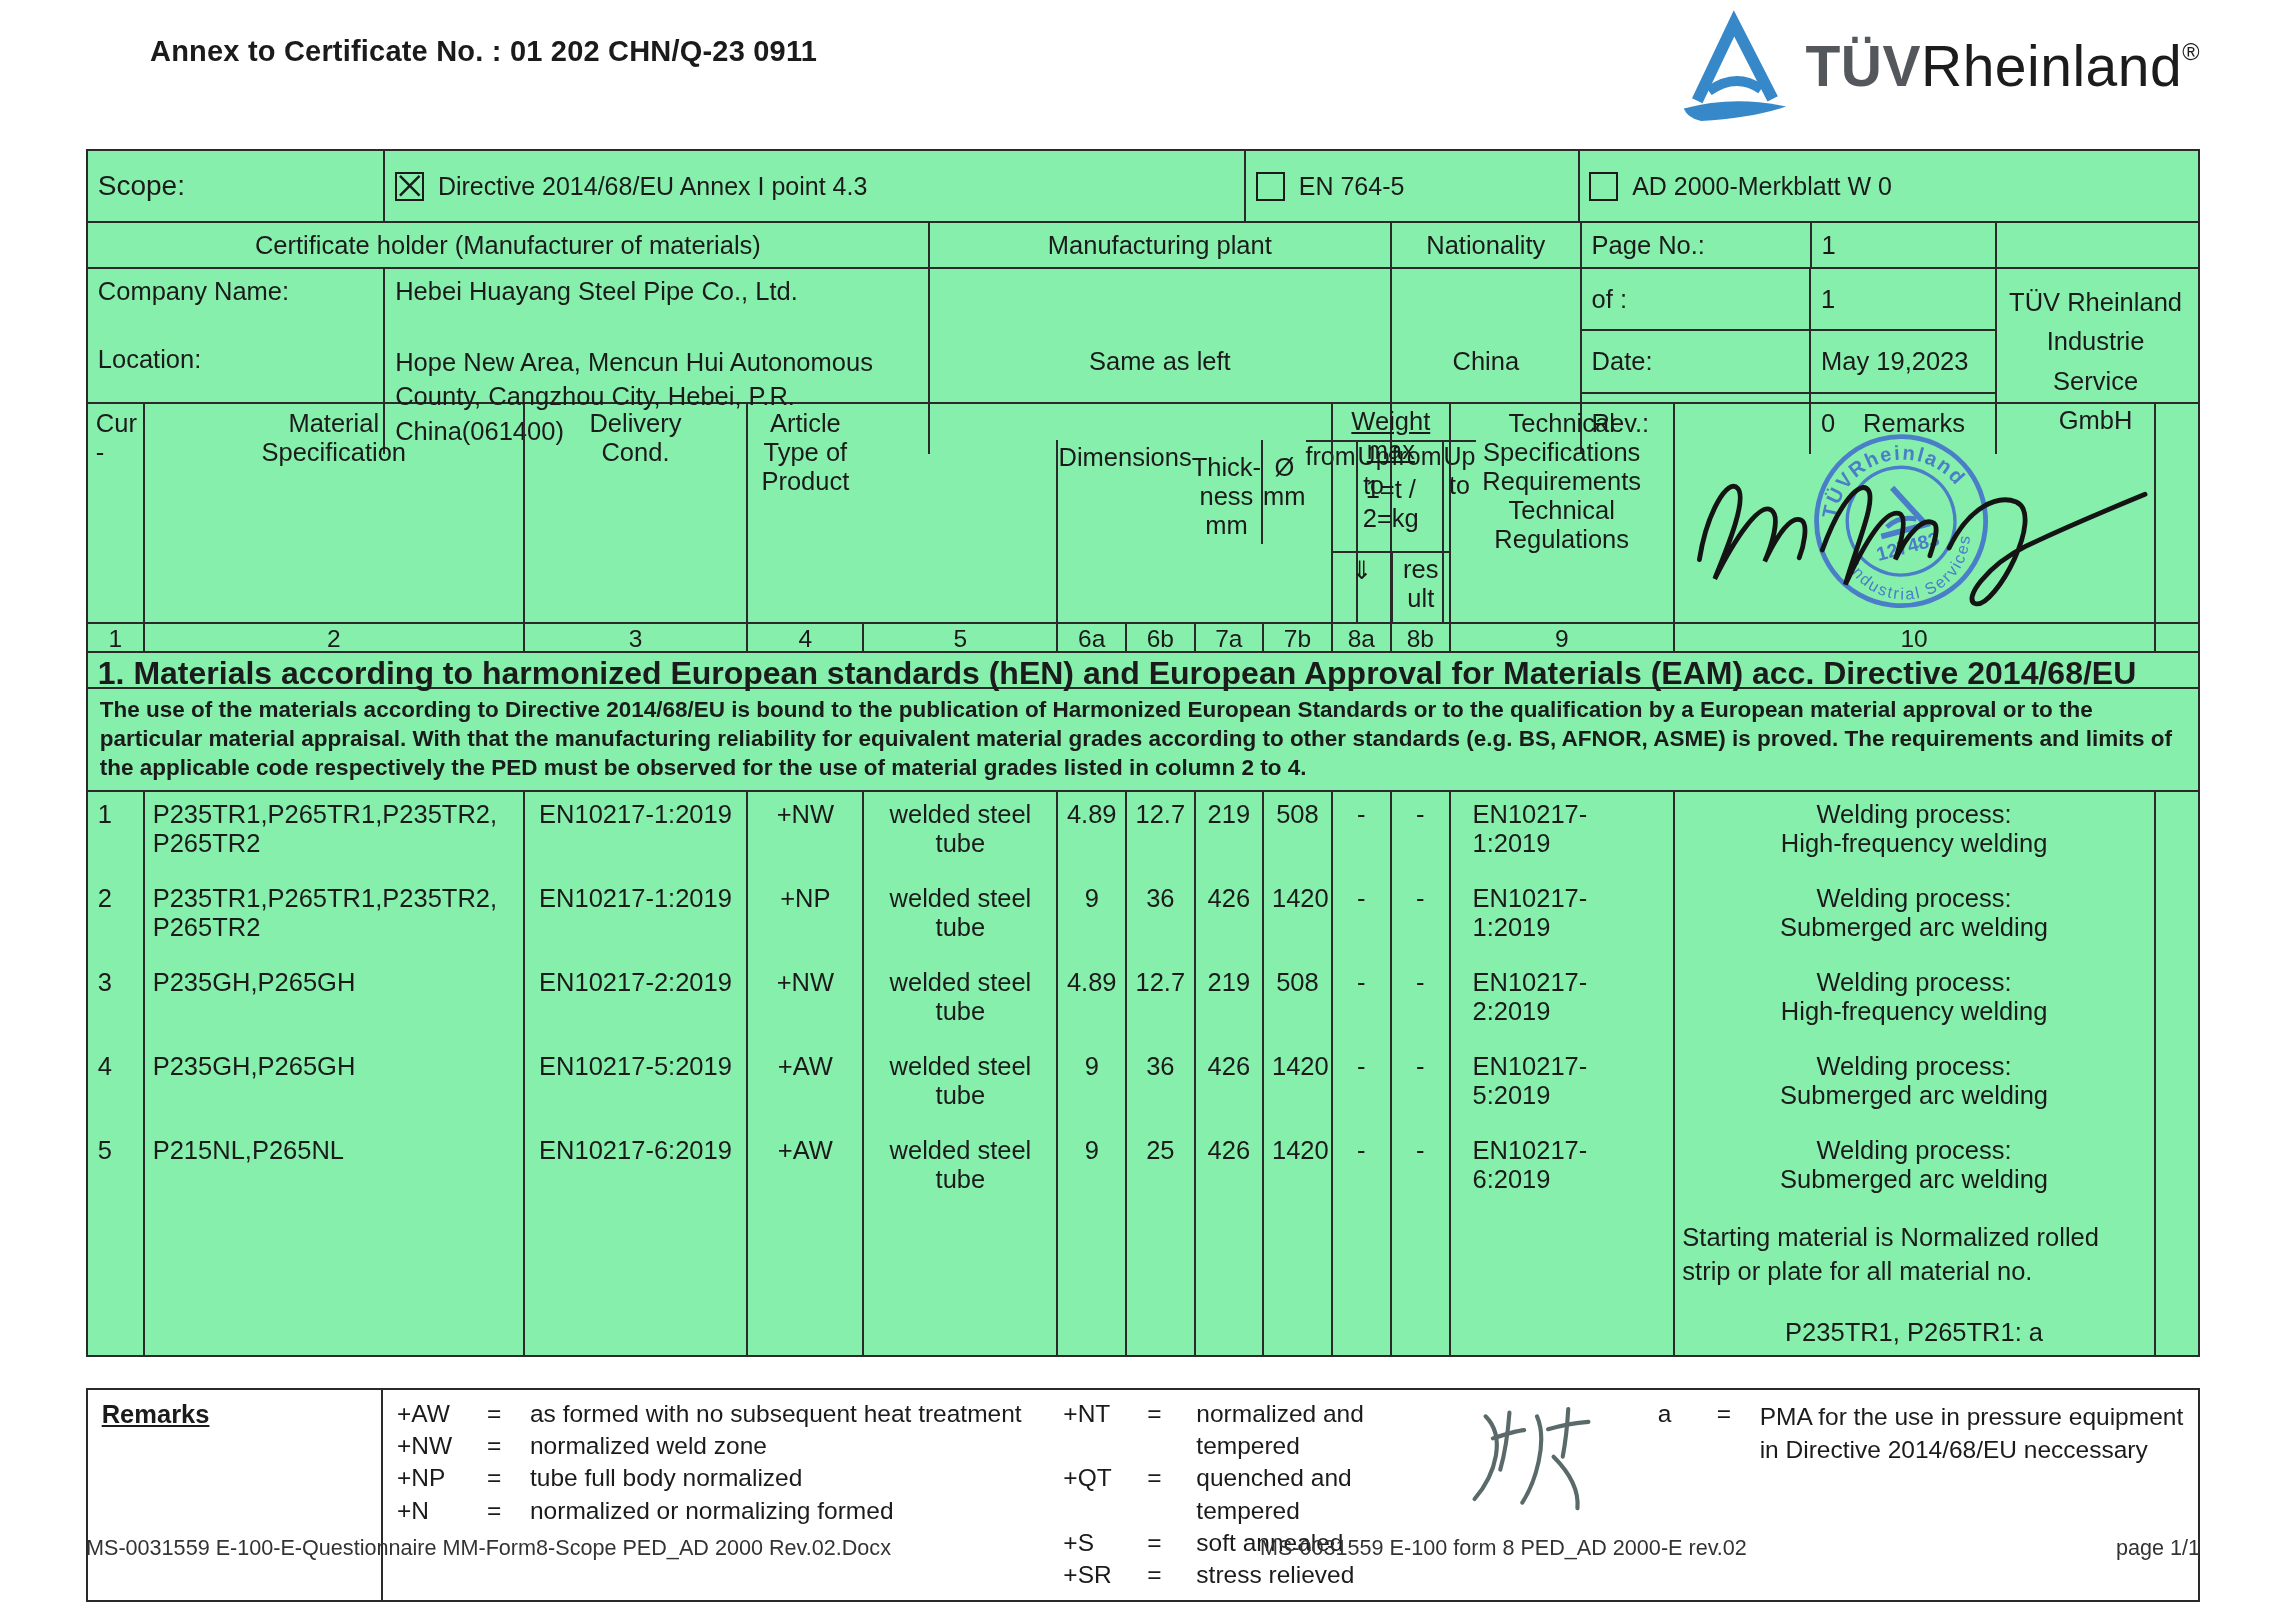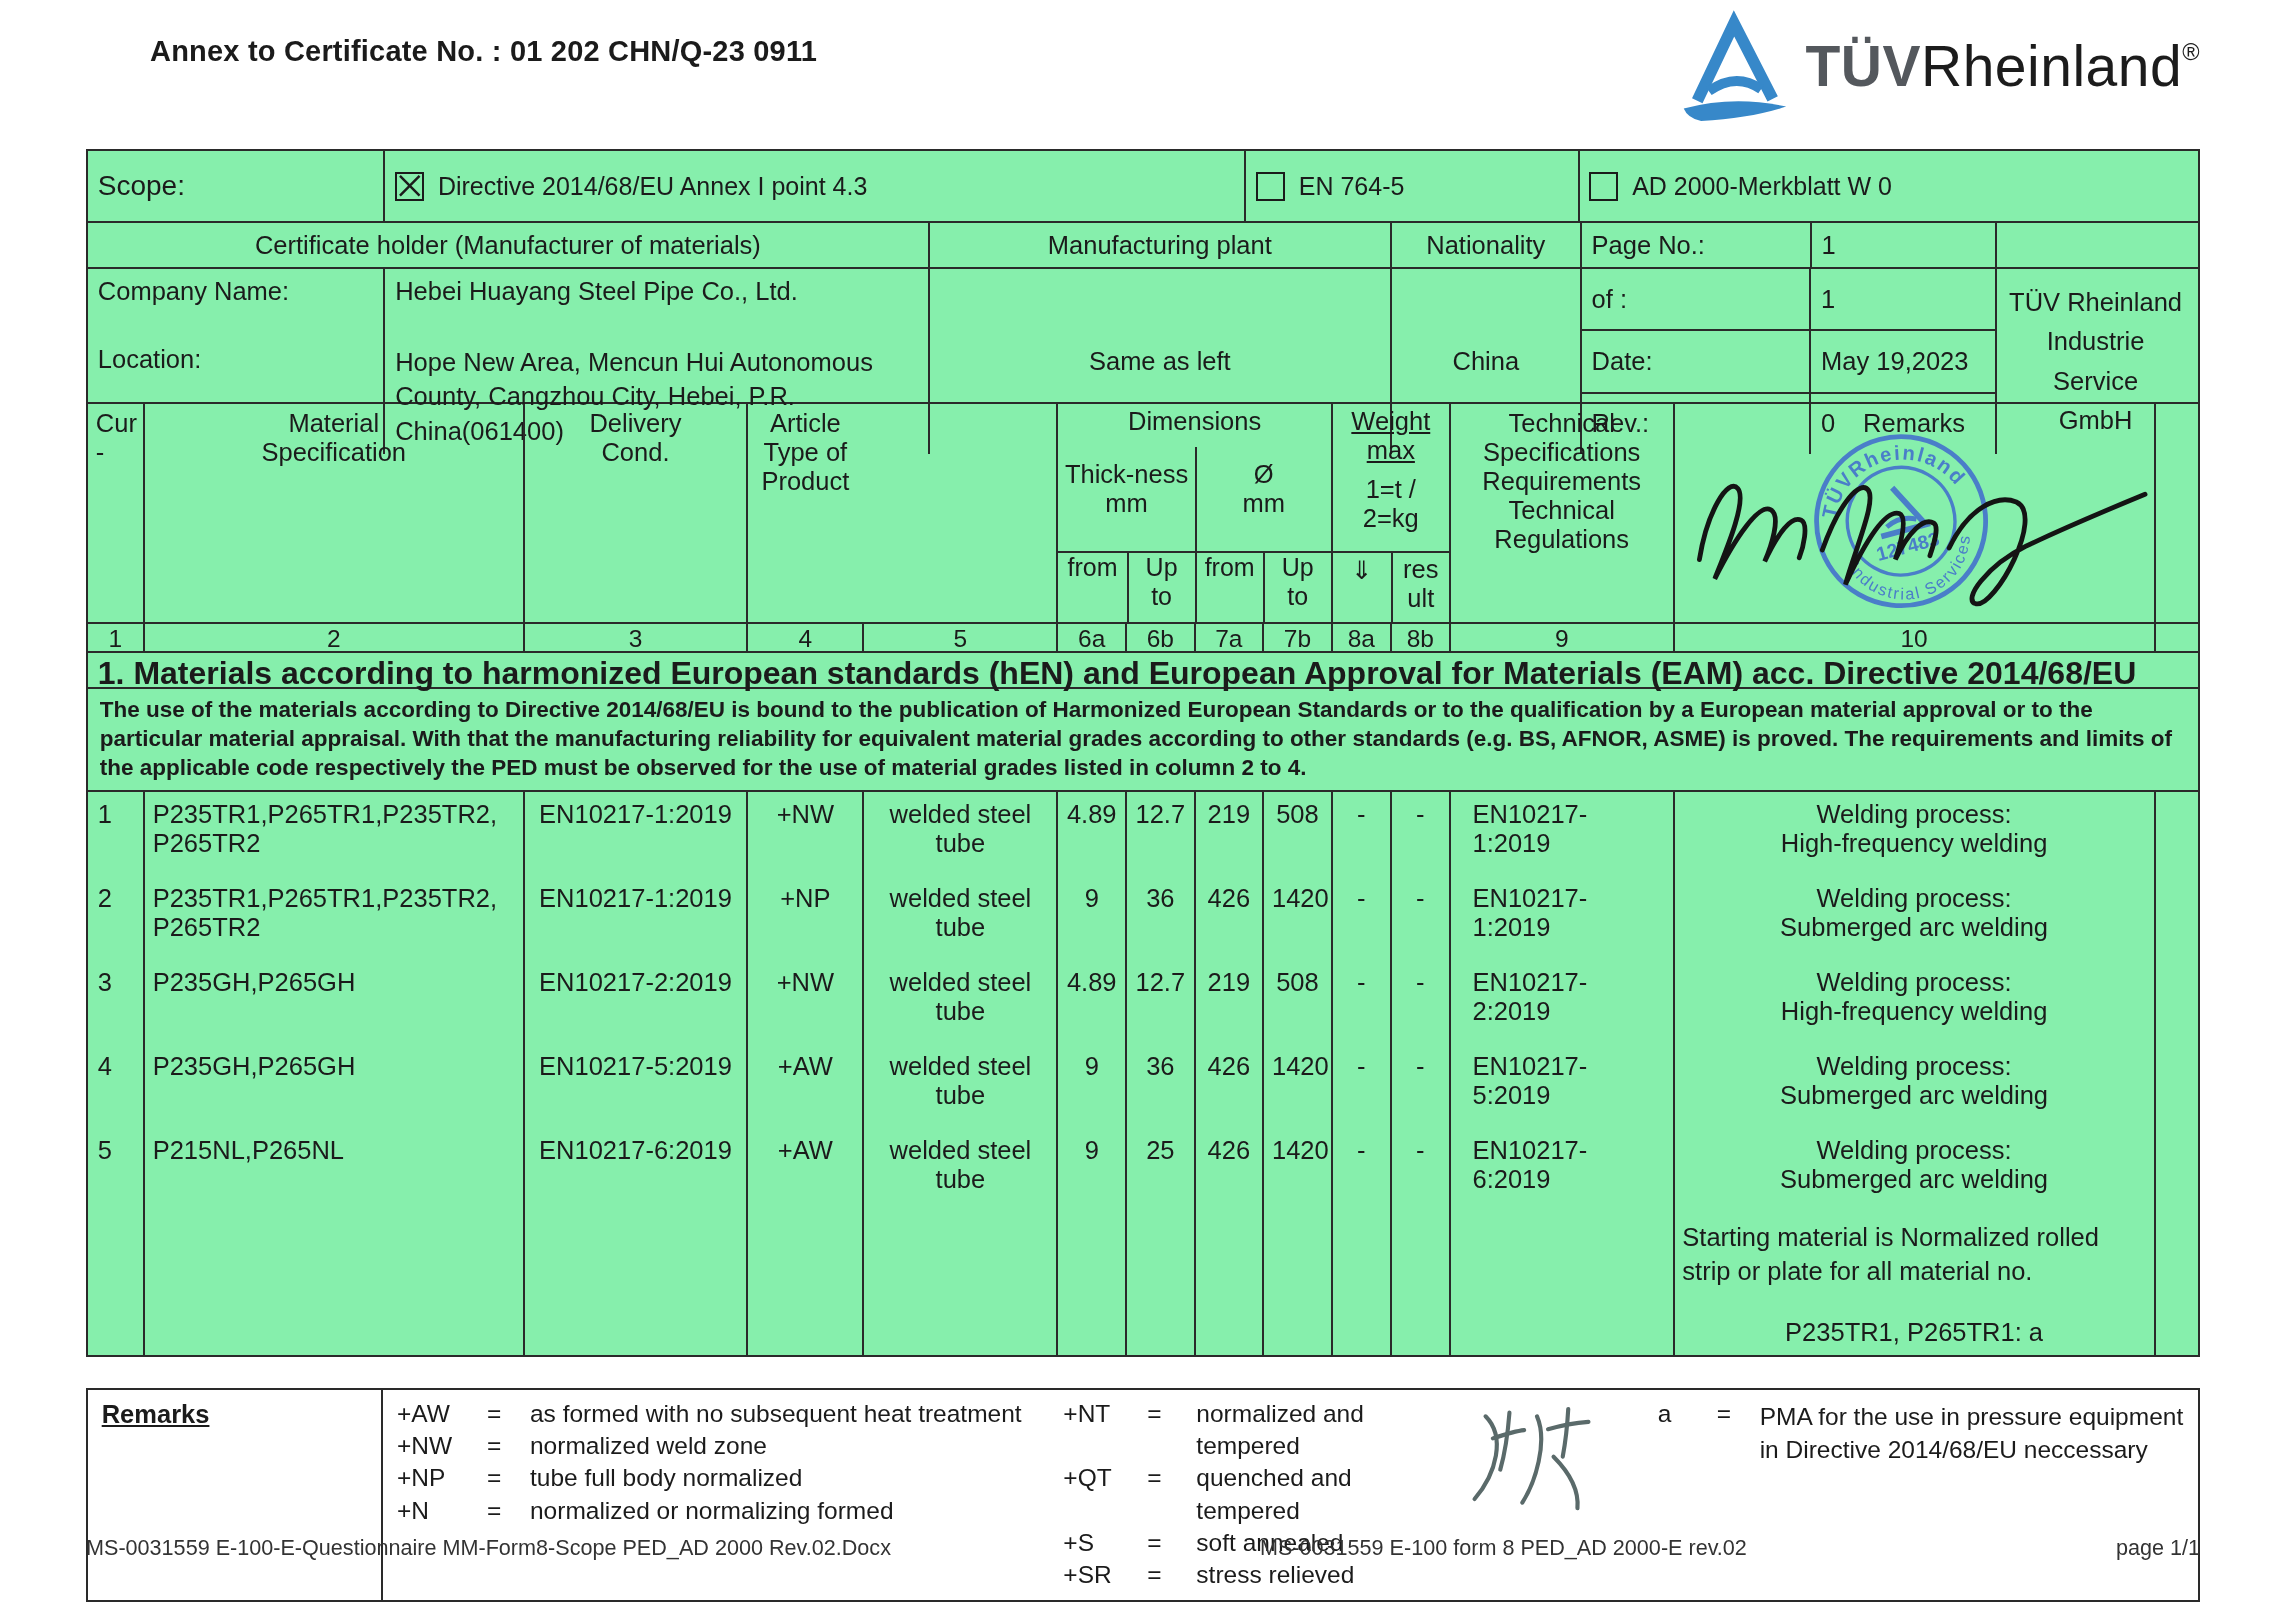--- a/index.html
+++ b/index.html
@@ -47,21 +47,21 @@
   .mini-row + .mini-row { border-top:2px solid #2a2a2a; }
   .mini-row .cell { display:flex; align-items:center; font-size:25.5px; }
   .org-cell { font-size:25.5px; line-height:1.55; }
 
   
   .cols14 { grid-template-columns:2.6% 18% 10.6% 5.5% 9.2% 3.25% 3.25% 3.25% 3.25% 2.8% 2.8% 10.6% 22.8% 2.1%; }
 
   
   .band-header { height:223px; }
   .hcell { font-size:25.5px; padding:5.9px 7.8px; text-align:center; }
-  .dim-group { grid-column:6 / 10; display:flex; flex-direction:column; border-left:2px solid #2a2a2a; }
+  .dim-group { grid-column:6 / 10; display:flex; flex-direction:row; border-left:2px solid #2a2a2a;margin-top:36px; }
   .dim-title { text-align:center; font-size:25.5px; padding-top:3.9px; height:43px; }
   .dim-sub2 { display:grid; grid-template-columns:1fr 1fr; height:104px; }
   .dim-sub2 > div { text-align:center; font-size:25.5px; padding-top:13.7px; }
   .dim-sub2 > div + div { border-left:2px solid #2a2a2a; }
   .dim-sub4 { display:grid; grid-template-columns:1fr 1fr 1fr 1fr; flex:1; border-top:2px solid #2a2a2a; }
   .dim-sub4 > div { text-align:center; font-size:25px; padding-top:0; }
   .dim-sub4 > div + div { border-left:2px solid #2a2a2a; }
   .weight-group { grid-column:10 / 12; display:flex; flex-direction:column; border-left:2px solid #2a2a2a; }
   .weight-title { text-align:center; font-size:25.5px; padding-top:3.9px; height:71px;text-decoration:underline; }
   .weight-unit { text-align:center; font-size:25.5px; height:76px; }

